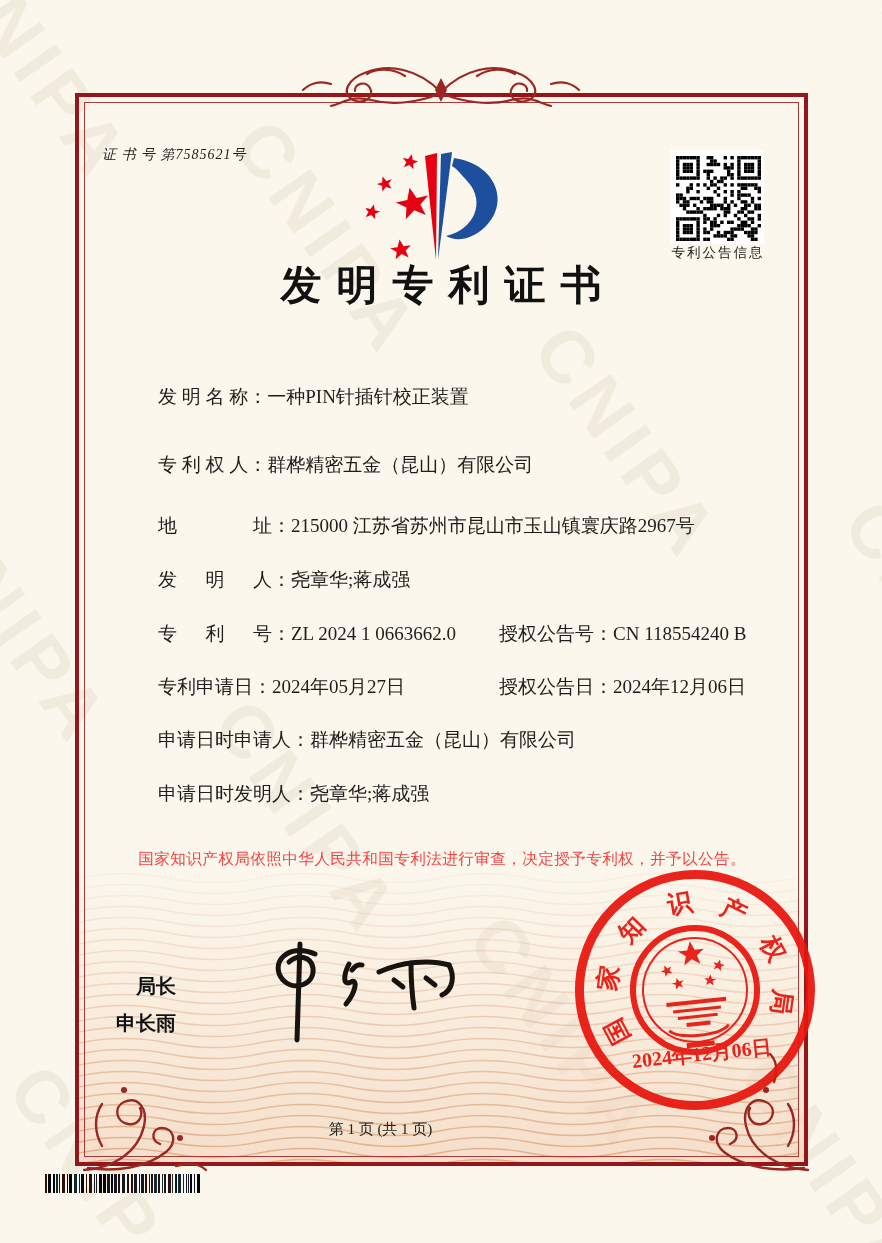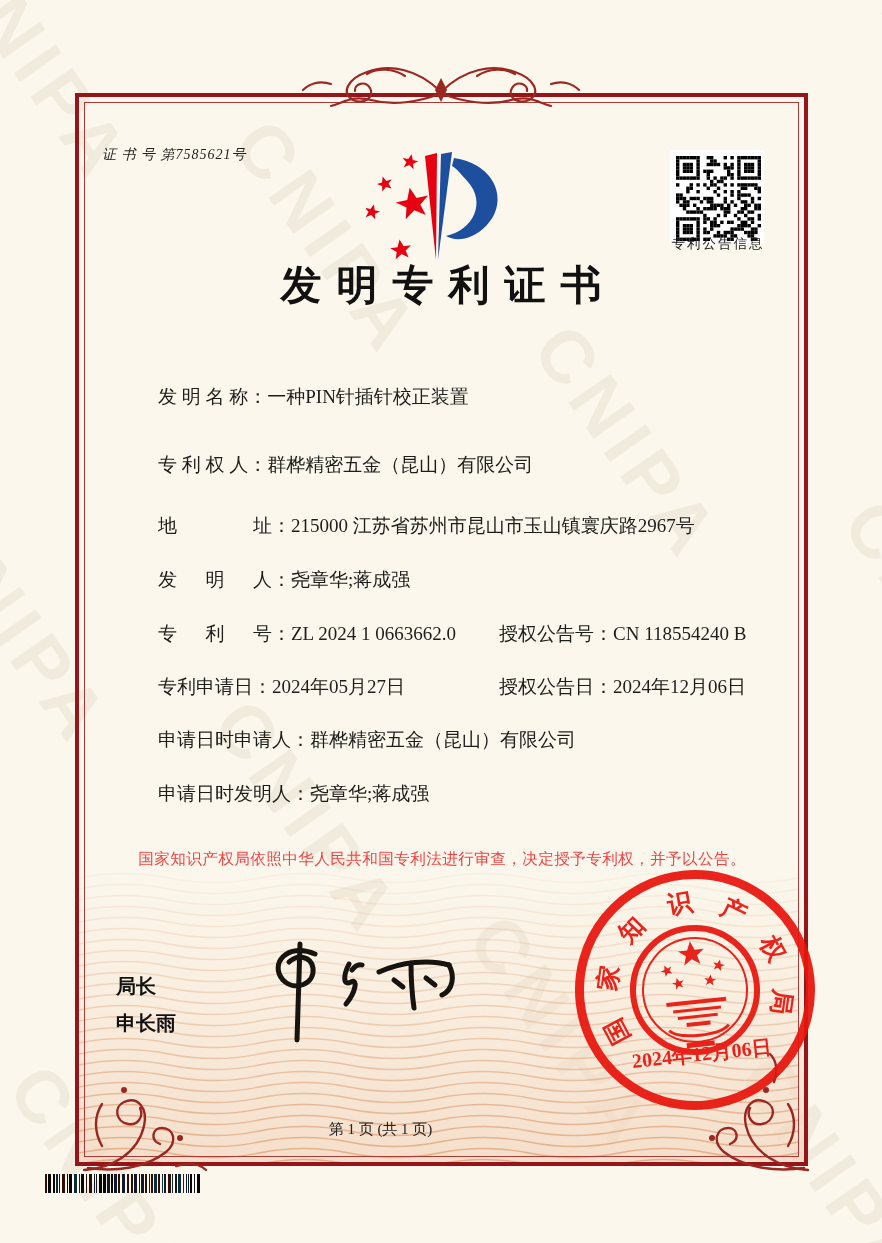--- a/index.html
+++ b/index.html
@@ -10,34 +10,34 @@
   .wm{position:absolute;font-family:"Liberation Sans","DejaVu Sans",sans-serif;
       font-weight:bold;font-size:74px;letter-spacing:8px;color:rgba(140,120,80,0.09);
       transform:rotate(55deg);transform-origin:center;white-space:nowrap;pointer-events:none;}
   
   .frame-outer{position:absolute;left:75px;top:93px;width:733px;height:1073px;
       border:4px solid #96151a;box-sizing:border-box;}
   .frame-inner{position:absolute;left:84px;top:102px;width:715px;height:1055px;
       border:1.5px solid #a83a38;box-sizing:border-box;}
   .certno{position:absolute;left:102px;top:146px;font-size:14px;letter-spacing:1px;font-style:italic;}
   .qrbox{position:absolute;left:670px;top:150px;width:94px;height:94px;background:#fff;}
-  .qrcaption{position:absolute;left:648px;top:235px;width:140px;text-align:center;
+  .qrcaption{position:absolute;left:648px;top:244px;width:140px;text-align:center;
       font-size:13.5px;letter-spacing:2px;color:#222;}
   .title{position:absolute;left:0;top:258px;width:882px;text-align:center;
       font-size:41px;font-weight:bold;letter-spacing:15px;text-indent:15px;color:#111;}
   .row{position:absolute;left:115px;font-size:19px;white-space:pre;}
   .row .lbl{color:#1d1d1b;margin-left:24px;}
   .row .val{color:#1d1d1b;}
   .col2{position:absolute;left:480px;font-size:19px;white-space:pre;}
   .statement{position:absolute;left:104px;top:842px;width:676px;font-size:15.6px;
       line-height:34px;letter-spacing:0.4px;color:#ef4444;}
   .statement .l1{display:block;margin-left:2.2em;white-space:nowrap;}
   .statement .l2{display:block;text-align:justify;text-align-last:justify;}
   .signer{position:absolute;left:116px;top:968px;font-family:"Liberation Sans","DejaVu Sans",sans-serif;
-      font-size:20px;font-weight:600;line-height:37px;color:#111;}
+      font-size:20px;font-weight:600;line-height:37px;color:#111;text-align:right;}
   .footer{position:absolute;left:0;top:1120px;width:761px;text-align:center;font-size:15px;color:#222;}
   
   .seal{position:absolute;left:563px;top:858px;width:264px;height:264px;
       transform:rotate(-6deg);opacity:0.93;z-index:6;}
   .seal .ring{position:absolute;left:12px;top:12px;width:240px;height:240px;border:9px solid #e8150d;
       border-radius:50%;box-sizing:border-box;}
   .seal .ringchar{position:absolute;font-size:25px;font-weight:bold;color:#e8150d;
       font-family:"Liberation Serif",serif;}
   .seal .sealdate{position:absolute;left:0;top:183px;width:264px;text-align:center;
       font-size:20px;font-weight:600;color:#e8150d;letter-spacing:0px;white-space:nowrap;}

